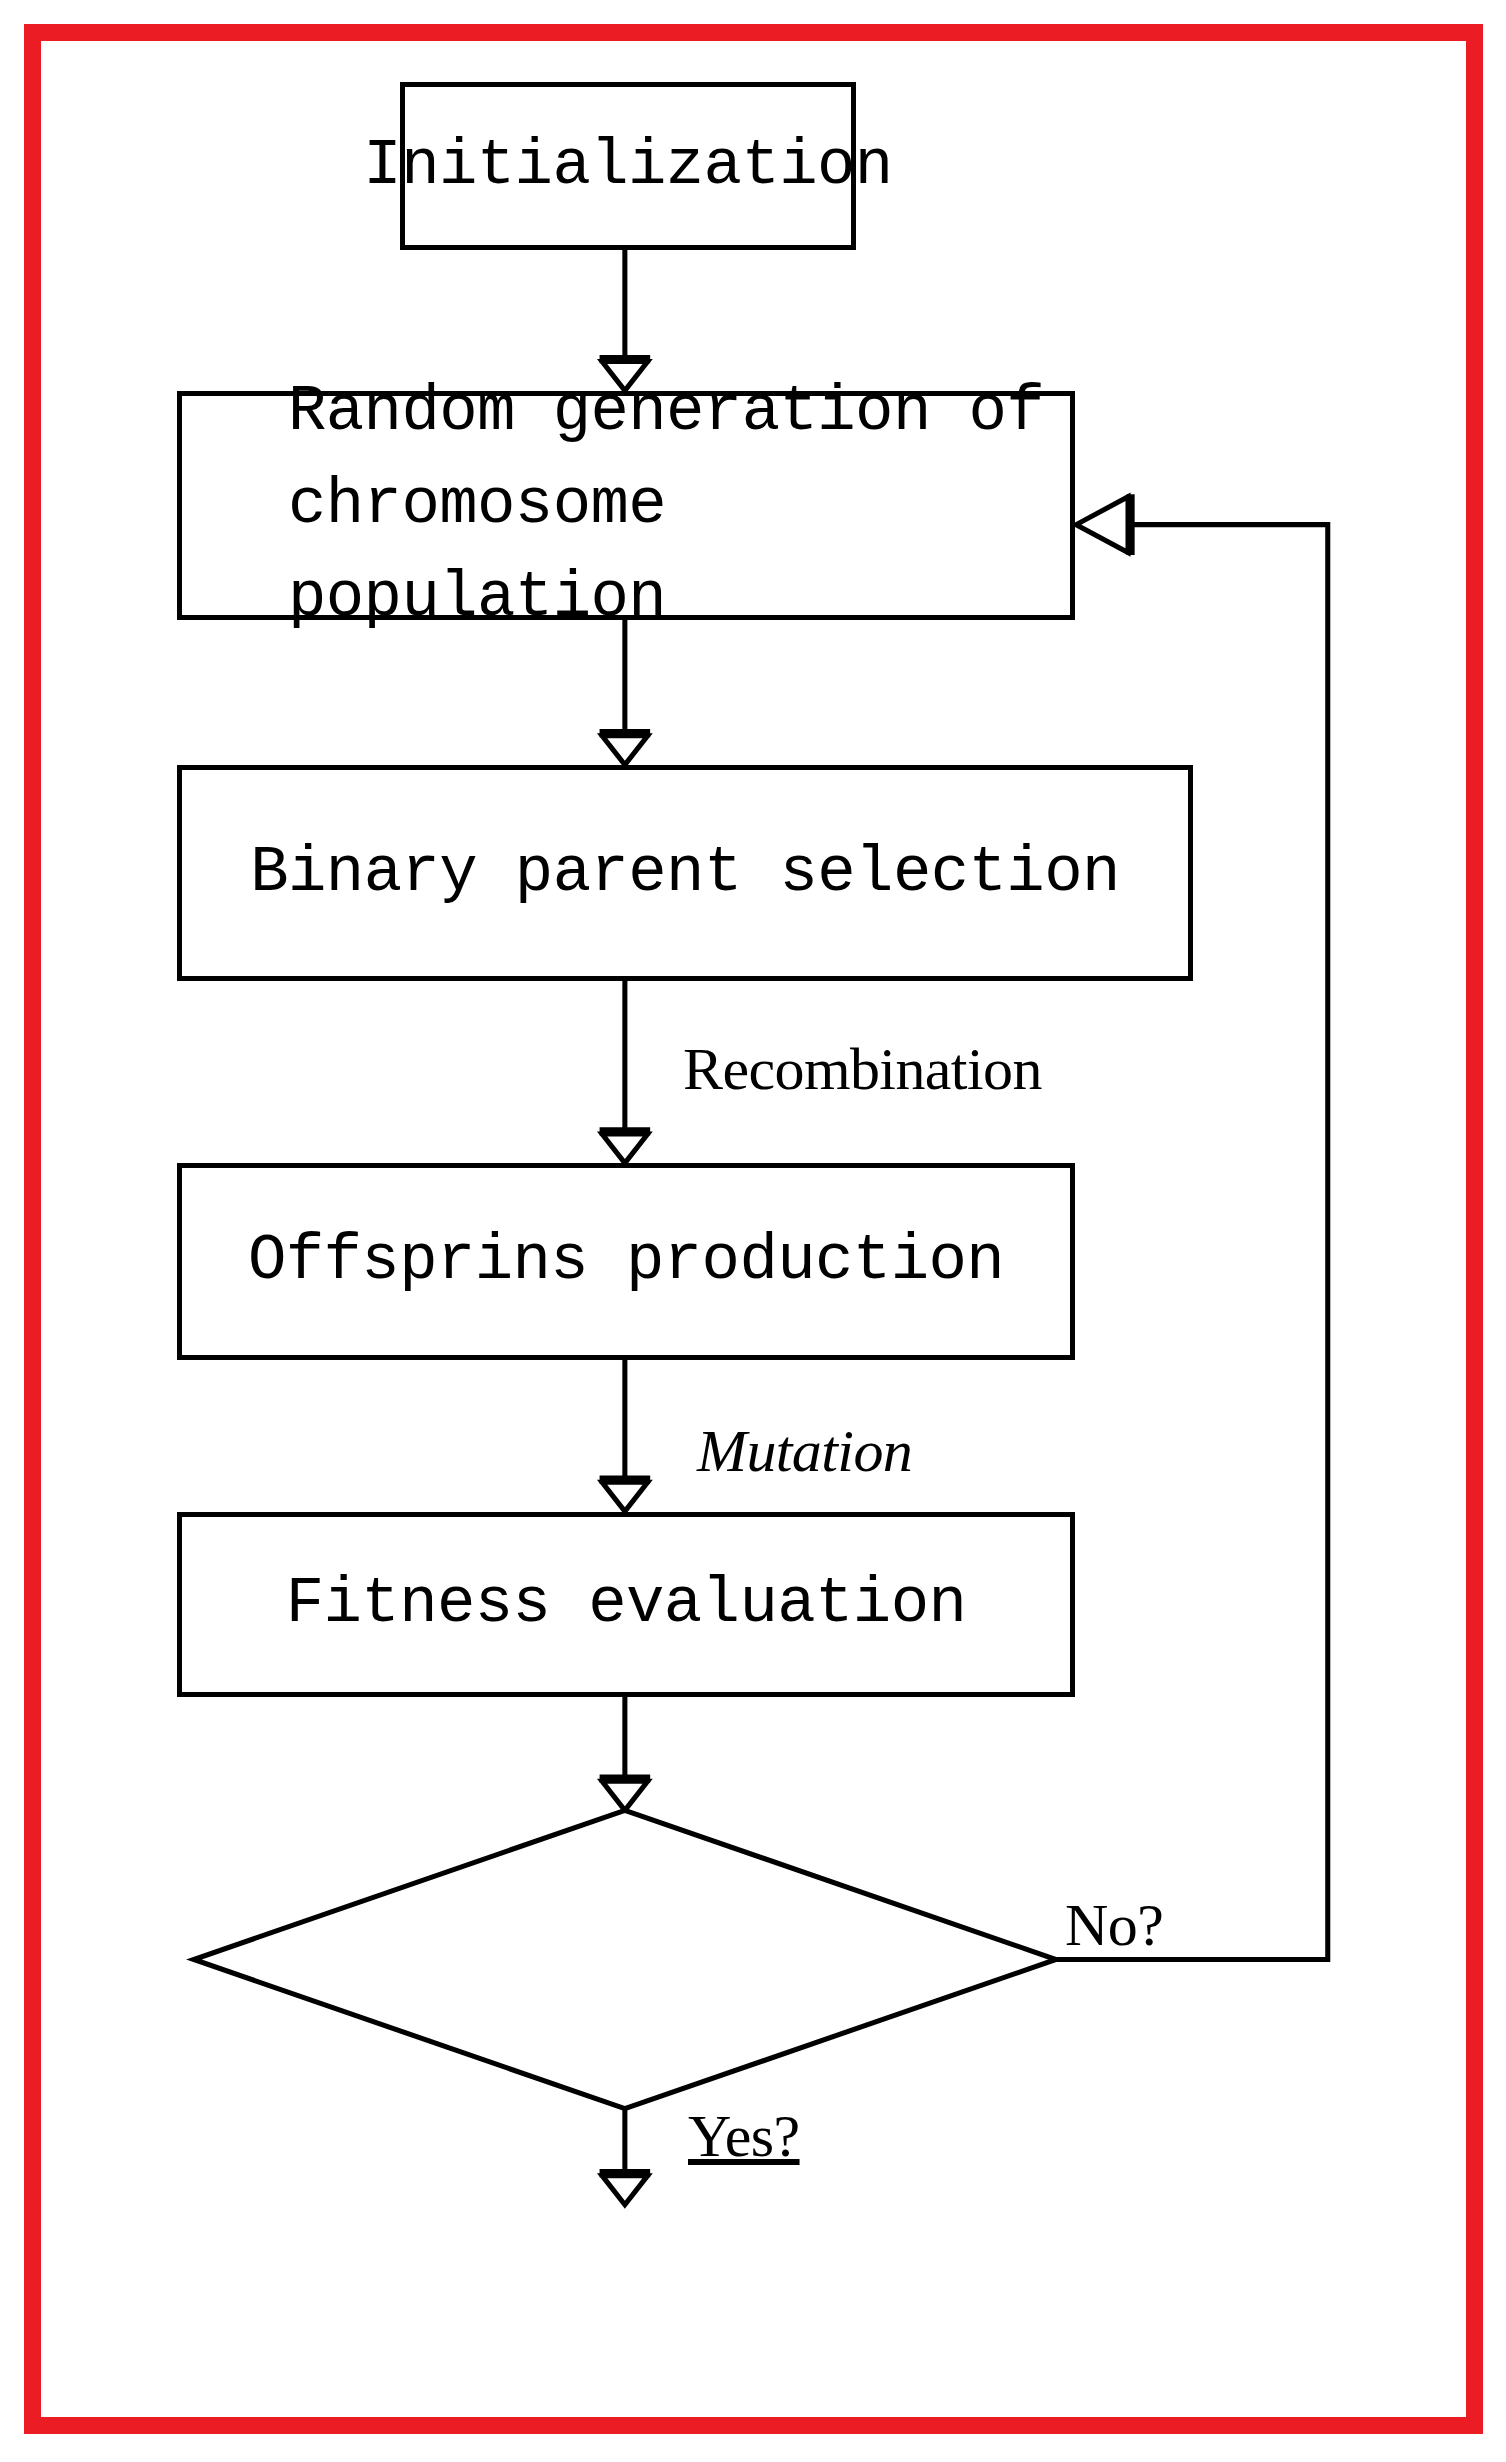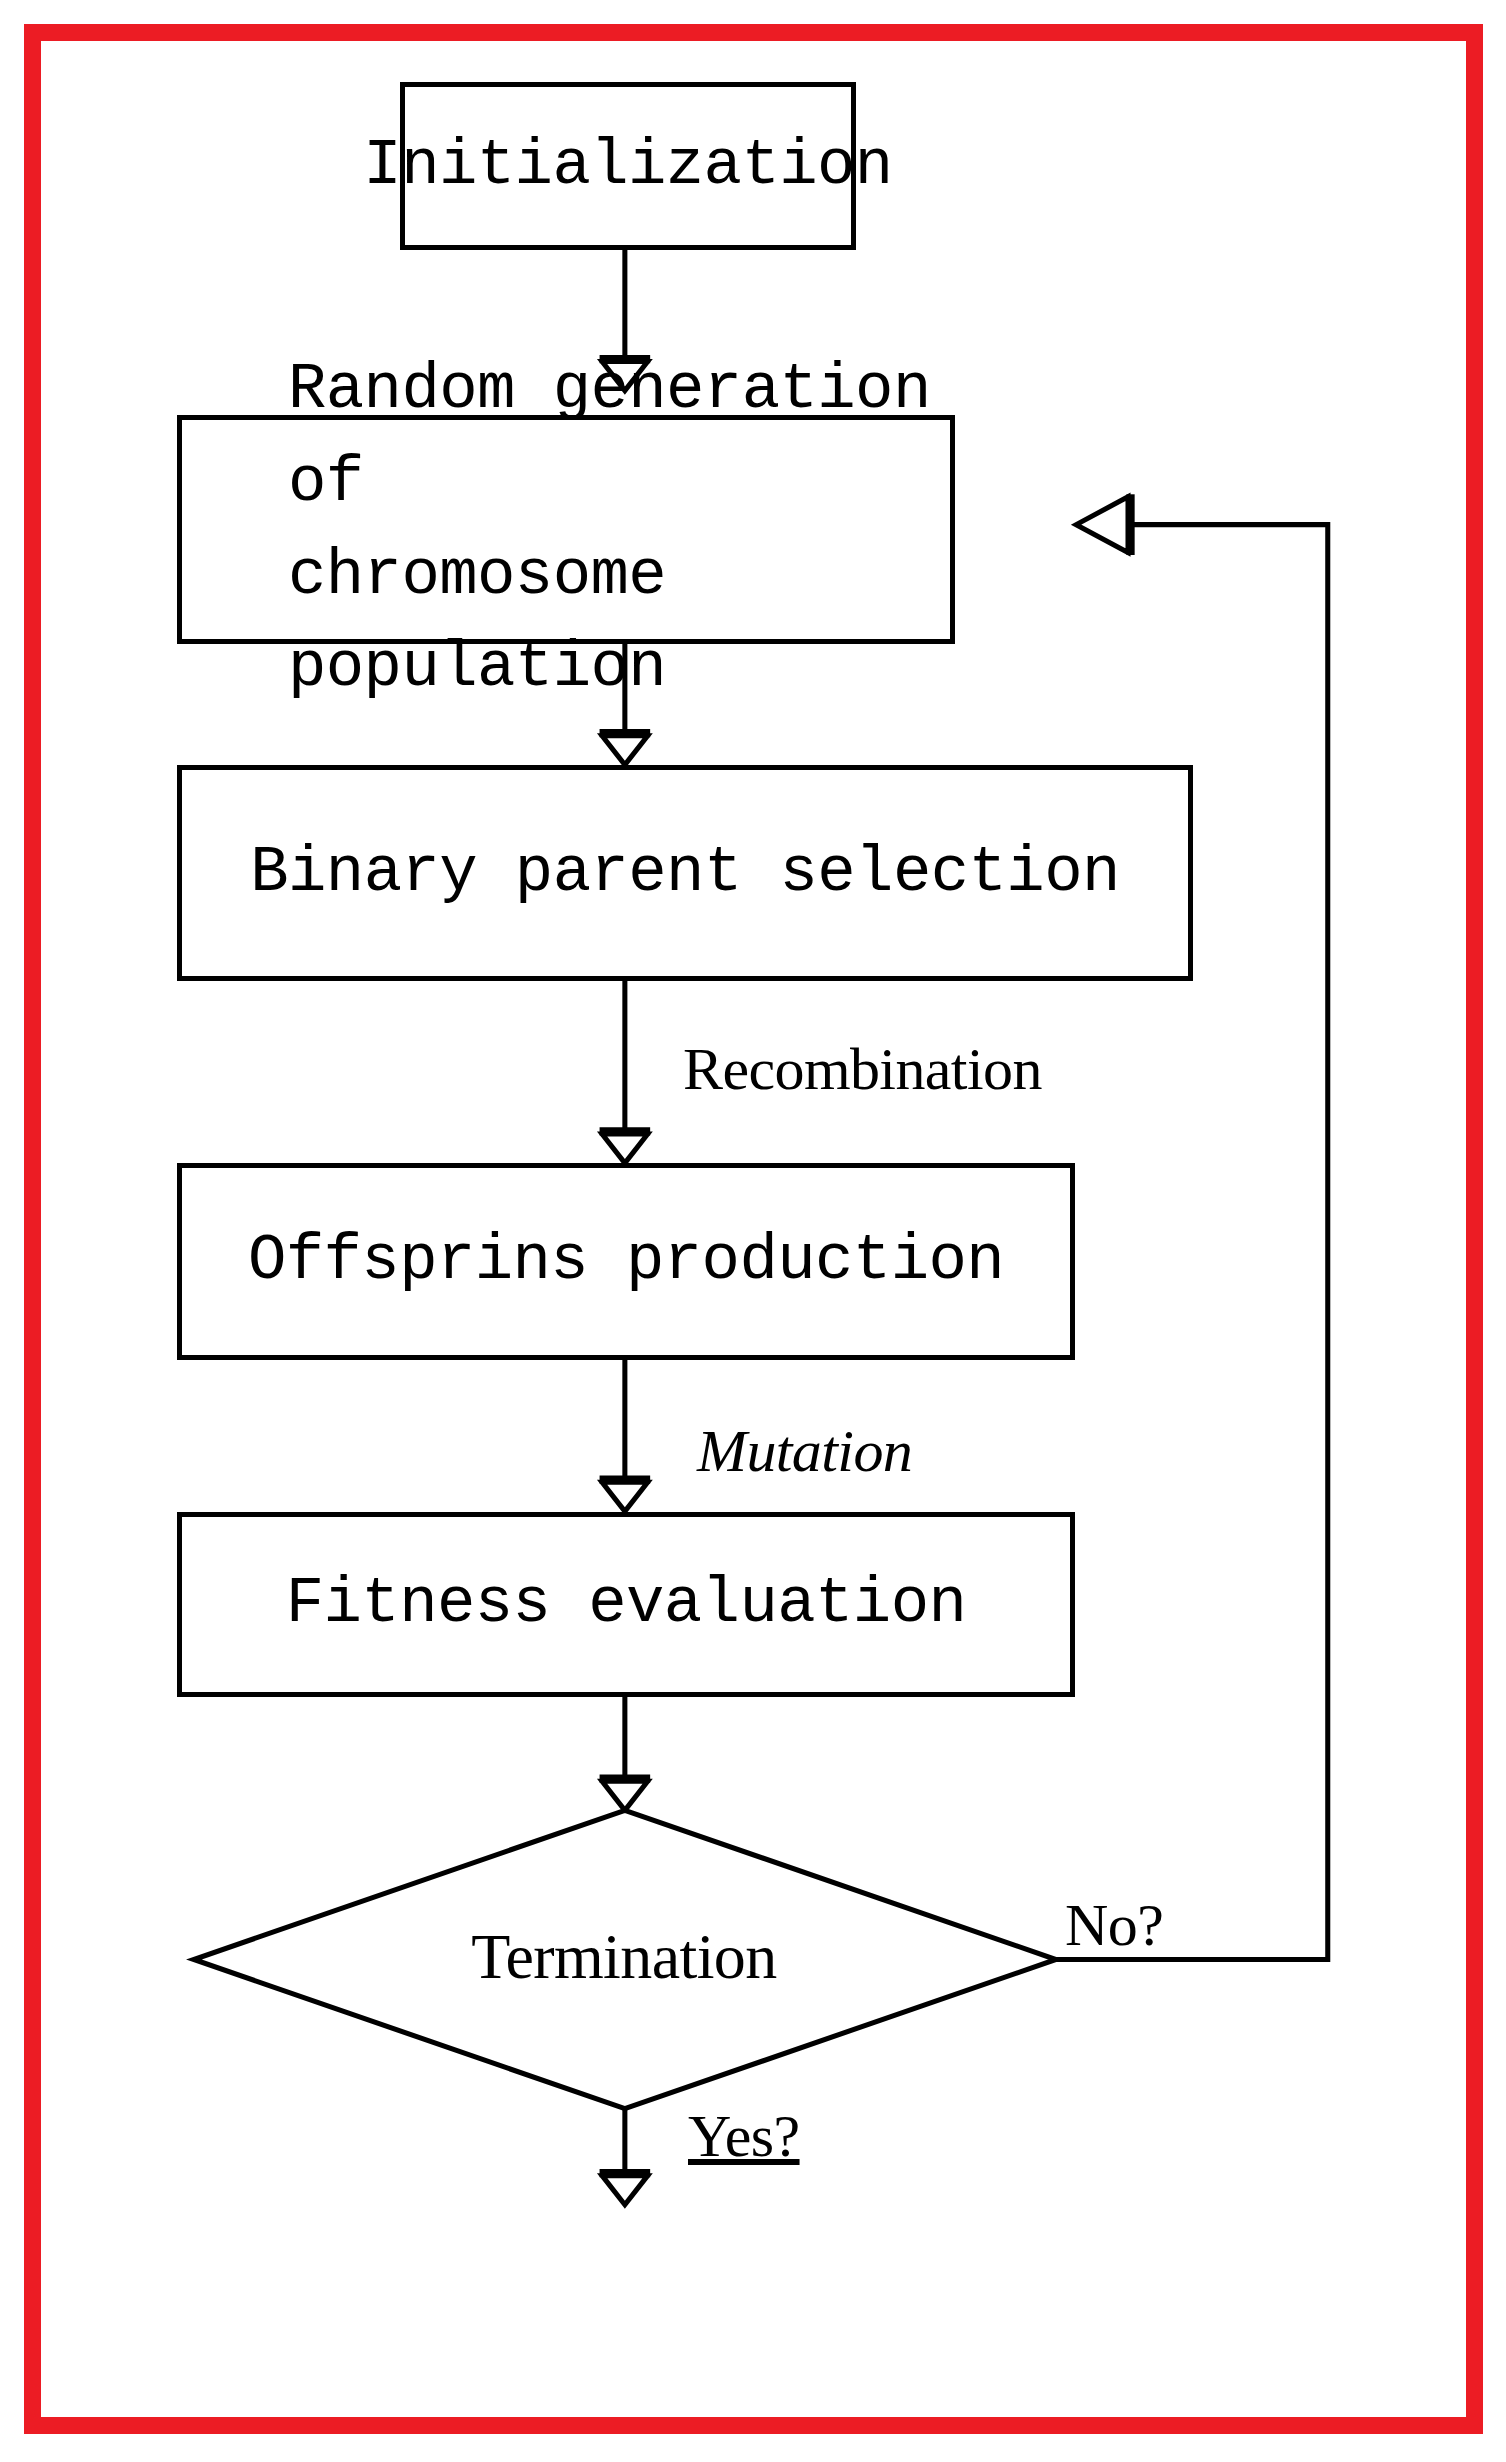--- a/index.html
+++ b/index.html
@@ -44,21 +44,21 @@
     line-height: 1.45;
     letter-spacing: -0.6px;
     font-family: Liberation Mono, monospace;
   }
   .node.left-text {
     align-items: flex-start;
     text-align: left;
     padding-left: 106px;
   }
   #node-initialization { left: 400px; top: 82px;  width: 456px;  height: 168px; }
-  #node-random        { left: 177px; top: 391px;  width: 778px; height: 229px; margin-top: 24px; }
+  #node-random        { left: 177px; top: 391px;  width: 898px; height: 229px; }
   #node-binary        { left: 177px; top: 765px; width: 1016px; height: 216px; }
   #node-offspring     { left: 177px; top: 1163px; width: 898px; height: 197px; }
   #node-fitness       { left: 177px; top: 1512px; width: 898px; height: 185px; }
   #node-endtask       { left: 411px; top: 2205px; width: 446px;  height: 169px; }
 
   #node-termination-label {
     position: absolute;
     left: 193px;
     top: 1922px;
     width: 862px;
@@ -131,21 +131,20 @@
   </div>
 
   <div class="node" id="node-offspring">
     <span>Offsprins production</span>
   </div>
 
   <div class="node" id="node-fitness">
     <span>Fitness evaluation</span>
   </div>
 
-  <div id="node-termination-label">Termination</div>
 
 
   <div class="edge-label" id="label-recombination">Recombination</div>
   <div class="edge-label" id="label-mutation">Mutation</div>
   <div class="edge-label" id="label-no">No?</div>
   <div class="edge-label" id="label-yes">Yes?</div>
 
   <div id="red-frame"></div>
 </div>
 

